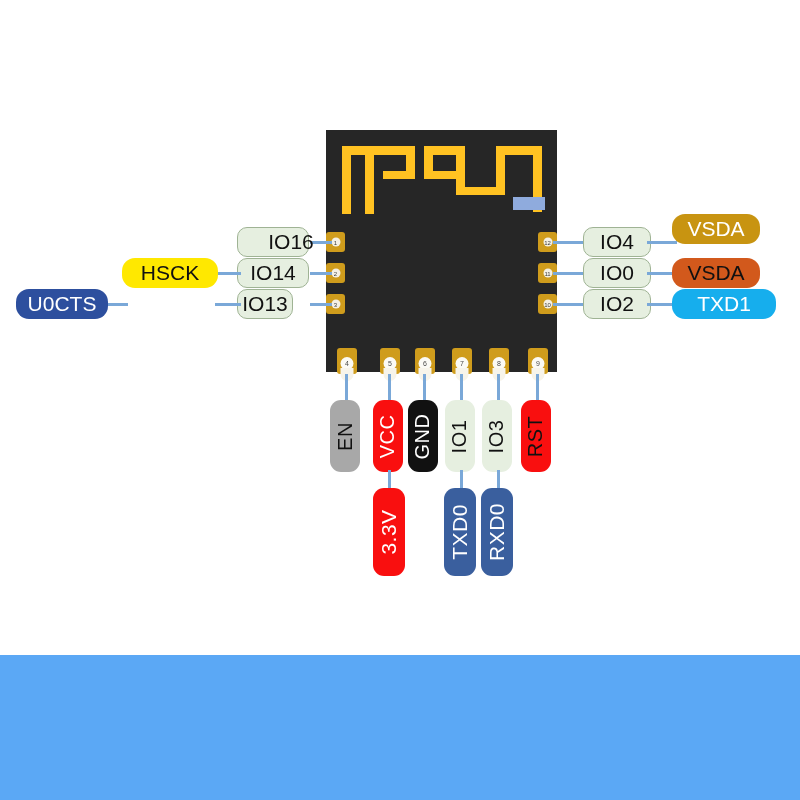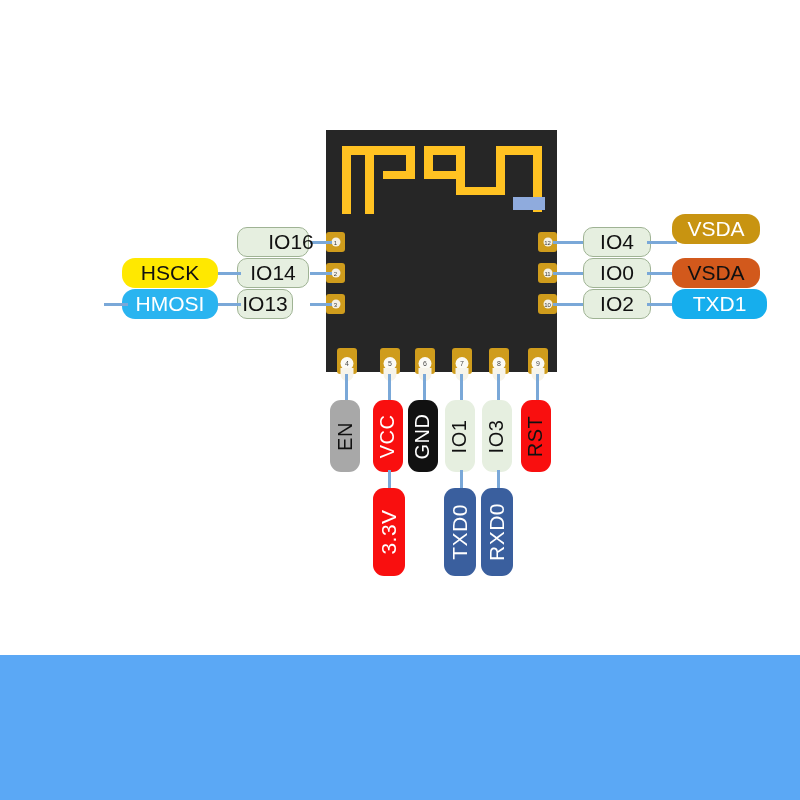--- a/index.html
+++ b/index.html
@@ -188,22 +188,22 @@
   <div class="pill io" style="left:237px; top:258px; width:72px;">IO14</div>
   <div class="lead-h" style="left:215px; top:272px; width:26px;"></div>
   <div class="pill fn dark-text" style="left:122px; top:258px; width:96px; background:#ffe800;">HSCK</div>
 
   <div class="pad-side" style="left:326px; top:294px;">
     <div class="via">3</div>
   </div>
   <div class="lead-h" style="left:310px; top:303px; width:22px;"></div>
   <div class="pill io" style="left:237px; top:289px; width:56px;">IO13</div>
   <div class="lead-h" style="left:215px; top:303px; width:26px;"></div>
-  <div class="pill fn" style="left:122px; top:289px; width:96px; background:#2ab4f0;">HMOSI</div>
   <div class="lead-h" style="left:104px; top:303px; width:24px;"></div>
+  <div class="pill fn" style="left:16px; top:289px; width:92px; background:#2d4f9e;">U0CTS</div>
 
   <div class="pad-side" style="left:538px; top:232px;">
     <div class="via">12</div>
   </div>
   <div class="lead-h" style="left:553px; top:241px; width:32px;"></div>
   <div class="pill io" style="left:583px; top:227px; width:68px;">IO4</div>
   <div class="lead-h" style="left:647px; top:241px; width:30px;"></div>
   <div class="pill fn" style="left:672px; top:214px; width:88px; background:#c89411;text-align:right;">VSDA</div>
 
   <div class="pad-side" style="left:538px; top:263px;">
@@ -213,21 +213,21 @@
   <div class="pill io" style="left:583px; top:258px; width:68px;">IO0</div>
   <div class="lead-h" style="left:647px; top:272px; width:30px;"></div>
   <div class="pill fn dark-text" style="left:672px; top:258px; width:88px; background:#d2591c;">VSDA</div>
 
   <div class="pad-side" style="left:538px; top:294px;">
     <div class="via">10</div>
   </div>
   <div class="lead-h" style="left:553px; top:303px; width:32px;"></div>
   <div class="pill io" style="left:583px; top:289px; width:68px;">IO2</div>
   <div class="lead-h" style="left:647px; top:303px; width:30px;"></div>
-  <div class="pill fn" style="left:672px; top:289px; width:95px; background:#16aeed;">TXD1</div>
+  <div class="pill fn" style="left:672px; top:289px; width:104px; background:#16aeed;">TXD1</div>
 
   <div class="pad-bottom" style="left:337px; top:348px;">
     <div class="via">4</div>
     <div class="stub"></div>
   </div>
   <div class="lead-v" style="left:345px; top:374px; height:28px;"></div>
   <div class="vpill" style="left:330px; top:400px; width:30px; height:72px; background:#a8a8a8;">
     <span style="color:#111;">EN</span>
   </div>
 

